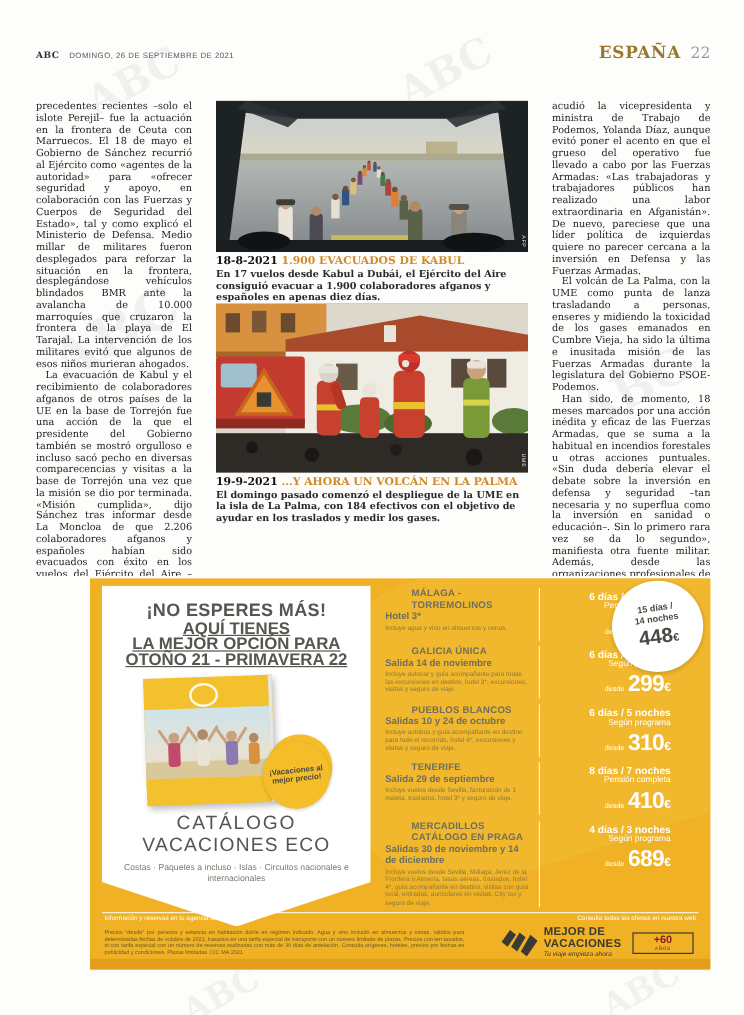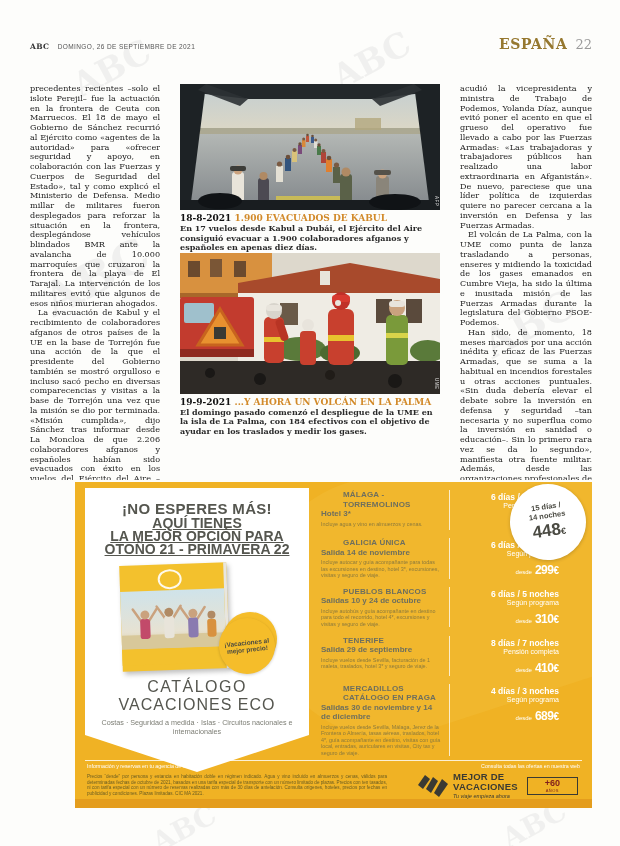--- a/index.html
+++ b/index.html
@@ -67,21 +67,21 @@
   .offer-left{width:122px;padding-right:6px;}
   .offer-title{font-size:8px;font-weight:bold;color:#6e6f5e;letter-spacing:.2px;line-height:9.5px;margin-left:22px;}
   .offer-sub{font-size:8px;font-weight:bold;color:#6e6f5e;line-height:9.5px;}
   .offer-desc{font-size:5.4px;color:#8c7a3c;line-height:6.4px;margin-top:2px;}
   .offer-div{width:1px;background:rgba(255,255,255,.75);}
   .offer-right{flex:1;text-align:right;padding:2px 24px 0 8px;color:#fff;}
   .offer-dur{font-size:8.5px;font-weight:bold;}
   .offer-board{font-size:7px;}
   .offer-priceline{margin-top:3px;}
   .offer-desde{font-size:6px;margin-right:3px;}
-  .offer-price{font-size:12px;font-weight:bold;letter-spacing:-.5px;}
+  .offer-price{font-size:19px;font-weight:bold;letter-spacing:-.5px;}
   .offer-cur{font-size:10px;font-weight:bold;}
   .promo-badge{position:absolute;right:6px;top:2px;width:76px;height:76px;border-radius:50%;background:#fff;
                color:#4a4a42;display:flex;flex-direction:column;align-items:center;justify-content:center;
                transform:rotate(-8deg);box-shadow:0 1px 4px rgba(0,0,0,.2);}
   .promo-l{font-size:7.5px;font-weight:bold;line-height:8.5px;}
   .promo-price{font-size:17px;font-weight:bold;margin-top:1px;}
   .promo-cur{font-size:9px;}
   
   .ad-footrule{position:absolute;left:10px;right:10px;top:278px;border-top:1px solid rgba(255,255,255,.8);}
   .ad-footrow{position:absolute;left:12px;right:12px;top:281px;display:flex;justify-content:space-between;}
@@ -326,21 +326,21 @@
             </svg>
           </div>
           <div class="bro-bottom"></div>
         </div>
         <div class="badge-circle badge1">¡Con seguro ampliado!</div>
       </div>
       <div class="badge-circle badge2">¡Vacaciones al mejor precio!</div>
 
       <div class="ad-cat1">CATÁLOGO</div>
       <div class="ad-cat2">VACACIONES ECO</div>
-      <div class="ad-catsub">Costas · Seguridad a medida · Islas · Circuitos nacionales e internacionales</div>
+      <div class="ad-catsub">Costas · Paquetes a incluso · Islas · Circuitos nacionales e internacionales</div>
     </div>
 
     <div class="offers">
 
       <div class="offer">
         <div class="offer-left">
           <div class="offer-title">MÁLAGA - TORREMOLINOS</div>
           <div class="offer-sub">Hotel 3*</div>
           <div class="offer-desc">Incluye agua y vino en almuerzos y cenas.</div>
         </div>

